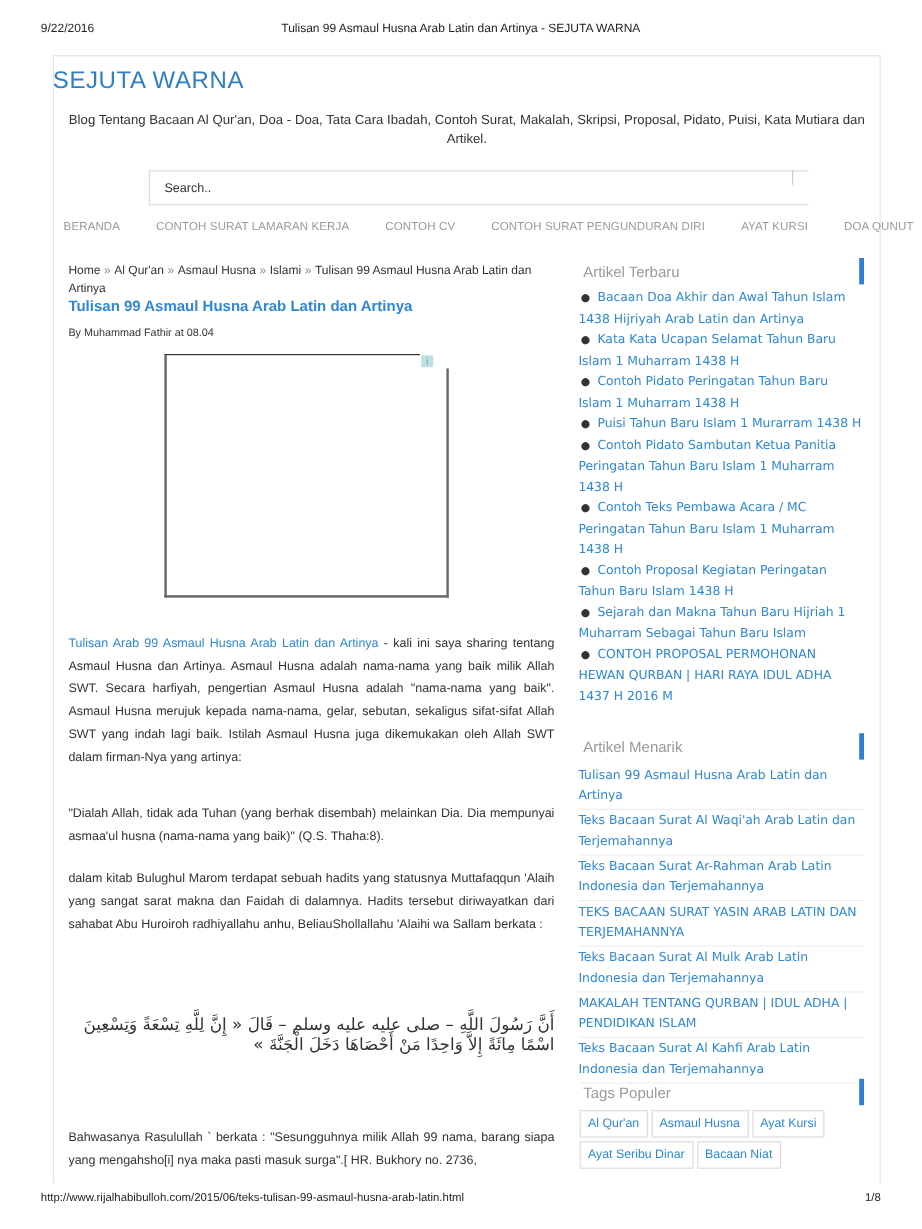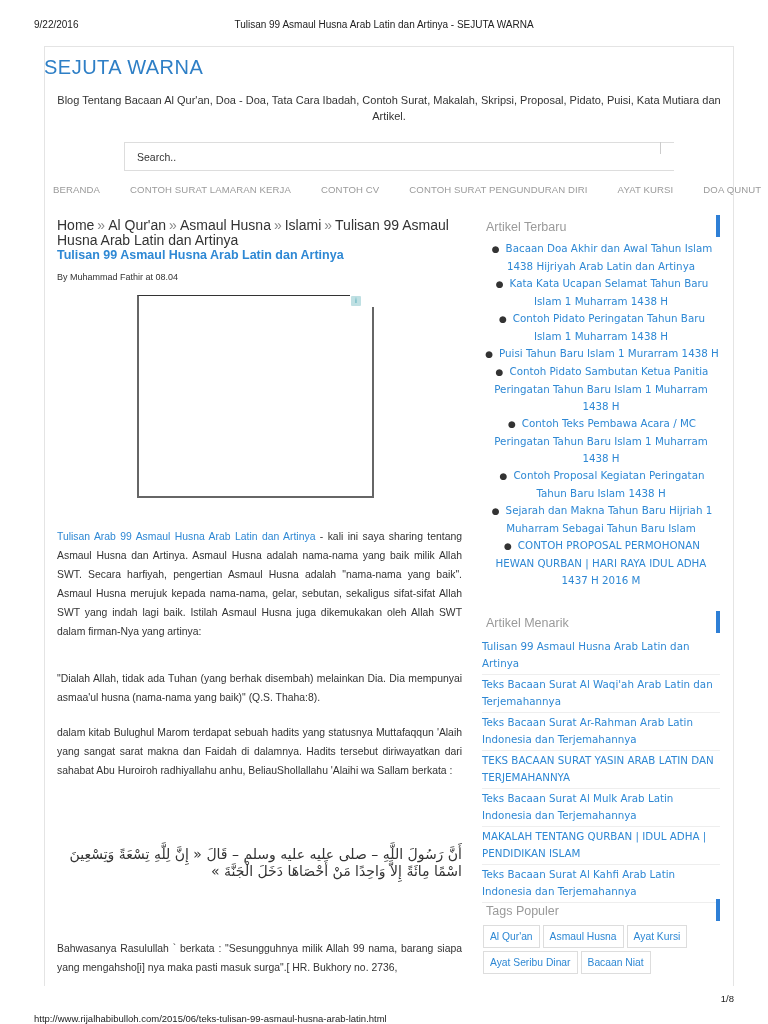--- a/index.html
+++ b/index.html
@@ -14,55 +14,55 @@
 
   .site-title { position: absolute; top: 56px; left: 44px; width: 690px; text-align: left; font-size: 20px; color: #2e7fc6; font-family: "Liberation Sans", sans-serif; letter-spacing: 0.5px; }
   .site-desc { position: absolute; top: 92px; left: 56px; width: 666px; text-align: center; font-size: 11px; line-height: 16px; color: #333; font-family: "Liberation Sans", sans-serif; }
 
   .search-box { position: absolute; top: 142px; left: 124px; width: 550px; height: 29px; border: 1px solid #ddd; border-right: none; background: #fff; font-size: 10.5px; color: #333; padding: 5px 12px; font-family: "Liberation Sans", sans-serif; outline: none; }
   .search-edge { position: absolute; top: 142px; left: 660px; width: 1px; height: 12px; background: #ccc; }
 
   .nav { position: absolute; top: 184px; left: 53px; height: 14px; display: flex; gap: 15px; font-size: 9.6px; color: #9a9a9a; font-family: "Liberation Sans", sans-serif; }
   .nav a { color: #9a9a9a; text-decoration: none; margin-right: 15px; white-space: nowrap; letter-spacing: 0.1px; }
 
-  .breadcrumb { position: absolute; top: 218px; left: 57px; width: 400px; font-size: 14px; line-height: 15px; color: #333; font-family: "Liberation Sans", sans-serif; }
+  .breadcrumb { position: absolute; top: 218px; left: 57px; width: 400px; font-size: 10px; line-height: 15px; color: #333; font-family: "Liberation Sans", sans-serif; }
   .breadcrumb a { color: #333; text-decoration: none; }
   .breadcrumb .sep { color: #888; margin: 0 3px; }
 
   .post-title { position: absolute; top: 248px; left: 57px; font-size: 12.5px; font-weight: bold; color: #2e88d4; font-family: "Liberation Sans", sans-serif; }
   .post-meta { position: absolute; top: 272px; left: 57px; font-size: 9px; color: #333; font-family: "Liberation Sans", sans-serif; }
 
   .ad-box { position: absolute; top: 295px; left: 137px; width: 237px; height: 203px; border-top: 1px solid #333; border-left: 2px solid #666; border-bottom: 2px solid #666; border-right: 2px solid #666; background: #fff; }
   .ad-cover { position: absolute; top: 294px; left: 350px; width: 26px; height: 13px; background: #fff; }
   .ad-info { position: absolute; top: 296px; left: 351px; width: 10px; height: 10px; background: #bfe0e3; color: #2a9aa8; font-size: 7px; line-height: 10px; text-align: center; border-radius: 1px; }
 
   .article { position: absolute; left: 57px; width: 405px; font-size: 10.4px; line-height: 19px; color: #333; text-align: justify; font-family: "Liberation Sans", sans-serif; }
   .article a { color: #2e88d4; text-decoration: none; }
   .p1 { top: 527px; }
   .p2 { top: 669px; }
   .p3 { top: 723px; }
   .arabic { position: absolute; top: 846px; left: 57px; width: 405px; direction: rtl; text-align: right; font-size: 14px; line-height: 17px; color: #333; font-family: "DejaVu Sans", sans-serif; }
   .p4 { top: 939px; }
   .widget-title { position: absolute; left: 486px; font-size: 12.5px; color: #9a9a9a; font-family: "Liberation Sans", sans-serif; }
   .widget-bar { position: absolute; left: 716px; width: 4px; height: 22px; background: #2e7fd6; }
 
-  .recent-list { position: absolute; top: 240px; left: 482px; width: 238px; list-style: none; font-size: 10.3px; line-height: 17px; color: #2e88d4; text-align: center; }
+  .recent-list { position: absolute; top: 240px; left: 482px; width: 238px; list-style: none; font-size: 10.3px; line-height: 17px; color: #2e88d4; }
   .recent-list li { margin-bottom: 0; }
   .recent-list li .bullet { color: #333; margin: 0 6px 0 2px; font-size: 9px; }
   .recent-list li a { color: #2e88d4; text-decoration: none; }
 
   .popular-list { position: absolute; top: 637px; left: 482px; width: 238px; list-style: none; font-size: 10.3px; line-height: 17px; }
   .popular-list li { border-bottom: 1px solid #eee; padding: 1px 0 2px 0; }
   .popular-list li a { color: #2e88d4; text-decoration: none; }
 
   .tags { position: absolute; top: 925px; left: 483px; width: 238px; display: flex; flex-wrap: wrap; gap: 3px 3px; }
   .tag { border: 1px solid #ddd; padding: 0 6px; height: 23px; line-height: 21px; font-size: 10.3px; color: #2e88d4; background: #fff; text-decoration: none; white-space: nowrap; font-family: "Liberation Sans", sans-serif; }
 
   .print-footer { position: absolute; top: 993px; left: 34px; right: 34px; height: 14px; font-size: 9.5px; color: #222; font-family: "Liberation Sans", sans-serif; }
-  .print-footer .url { position: absolute; left: 0; top: 0; margin-top: 20px; }
+  .print-footer .url { position: absolute; left: 0; top: 0; }
   .print-footer .page { position: absolute; right: 0; top: 0; }
 </style>
 </head>
 <body>
 
 <div class="print-header">
   <span class="date">9/22/2016</span>
   <span class="doc-title">Tulisan 99 Asmaul Husna Arab Latin dan Artinya - SEJUTA WARNA</span>
 </div>
 

